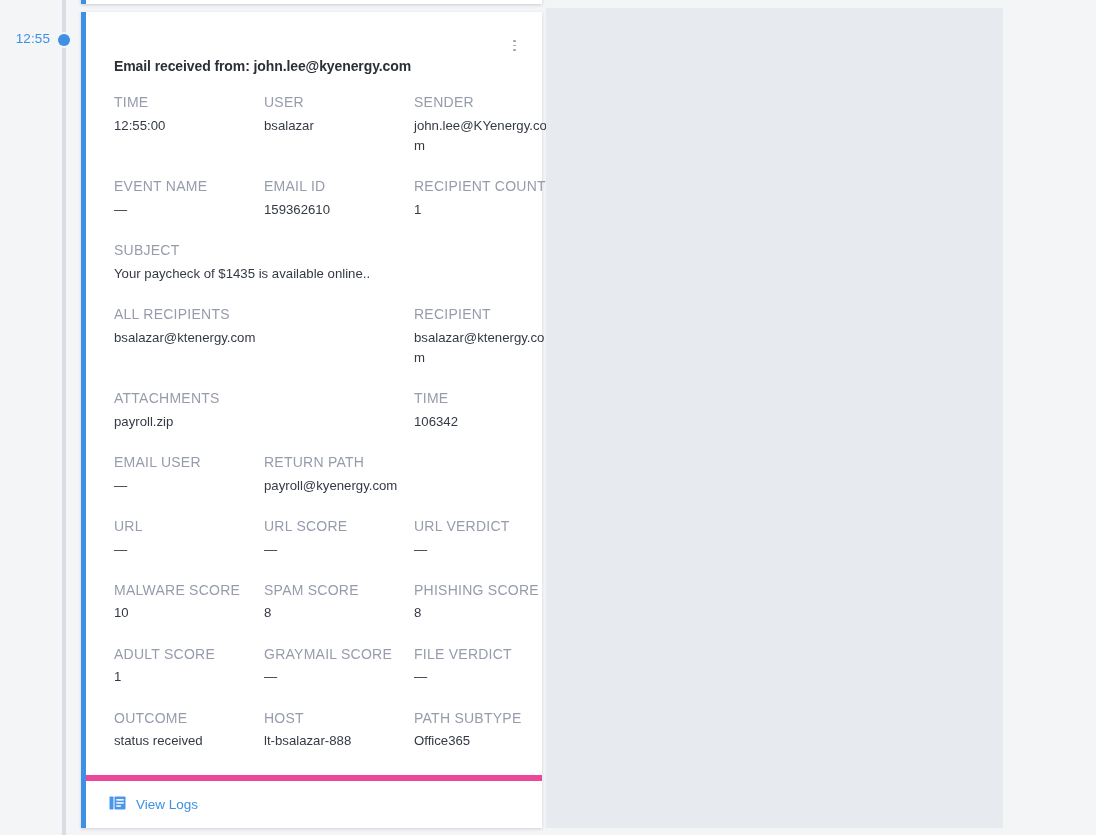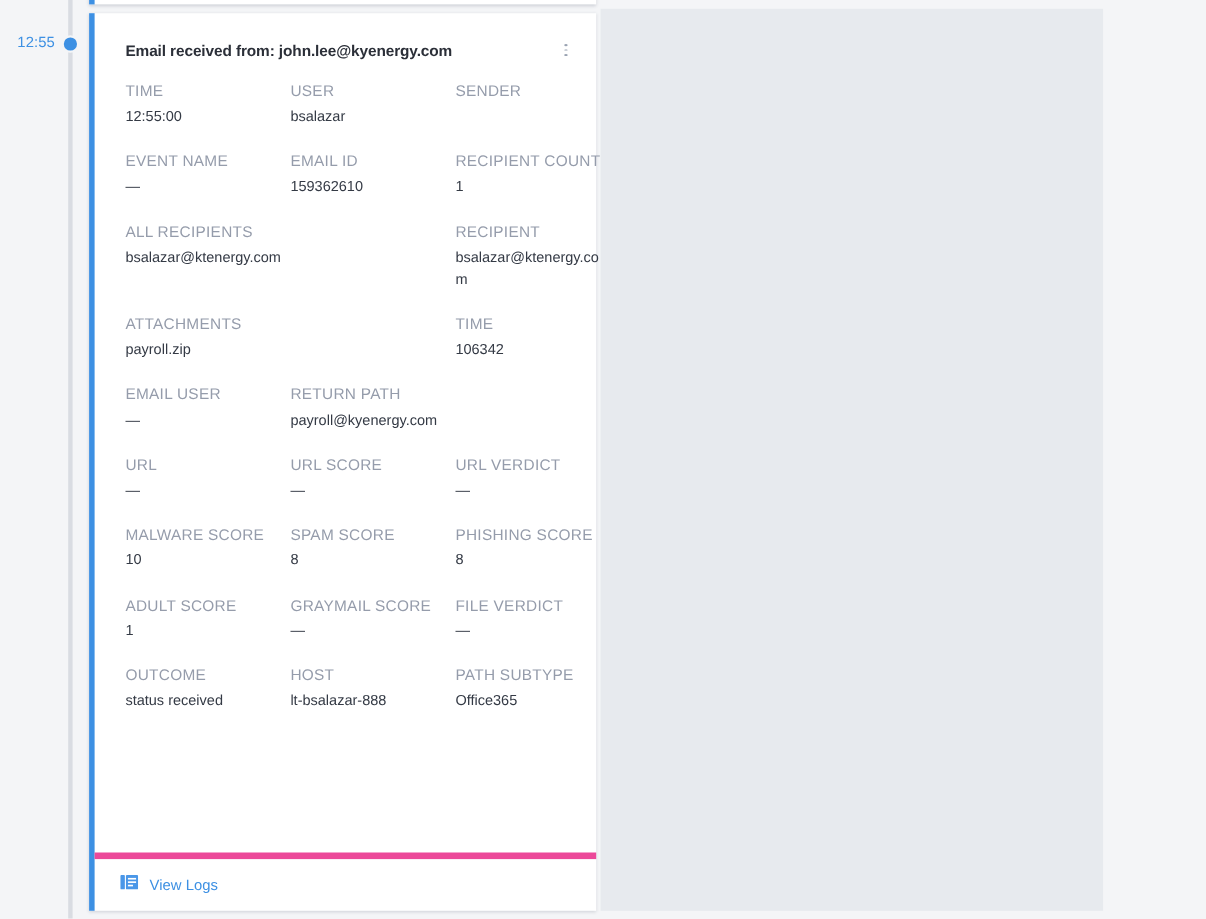--- a/index.html
+++ b/index.html
@@ -76,20 +76,21 @@
     display: flex;
     align-items: flex-start;
     justify-content: space-between;
   }
   .card-title {
     font-size: 14px;
     font-weight: bold;
     color: #2b2f38;
     letter-spacing: -0.1px;
     line-height: 1.2;
+    margin-top: 20px;
   }
   .kebab-button {
     display: flex;
     flex-direction: column;
     align-items: center;
     justify-content: space-between;
     width: 16px; height: 16px;
     padding: 2px 0 0 0;
     cursor: pointer;
     background: none;
@@ -199,34 +200,41 @@
         <div class="field">
           <div class="field-label">TIME</div>
           <div class="field-value">12:55:00</div>
         </div>
         <div class="field">
           <div class="field-label">USER</div>
           <div class="field-value">bsalazar</div>
         </div>
         <div class="field">
           <div class="field-label">SENDER</div>
+          <div class="field-value">john.lee@KYenergy.com</div>
         </div>
       </div>
       <div class="field-row">
         <div class="field">
           <div class="field-label">EVENT NAME</div>
           <div class="field-value">—</div>
         </div>
         <div class="field">
           <div class="field-label">EMAIL ID</div>
           <div class="field-value">159362610</div>
         </div>
         <div class="field">
           <div class="field-label">RECIPIENT COUNT</div>
           <div class="field-value">1</div>
+        </div>
+      </div>
+      <div class="field-row">
+        <div class="field wide">
+          <div class="field-label">SUBJECT</div>
+          <div class="field-value">Your paycheck of $1435 is available online..</div>
         </div>
       </div>
       <div class="field-row">
         <div class="field wide">
           <div class="field-label">ALL RECIPIENTS</div>
           <div class="field-value">bsalazar@ktenergy.com</div>
         </div>
         <div class="field">
           <div class="field-label">RECIPIENT</div>
           <div class="field-value">bsalazar@ktenergy.com</div>

